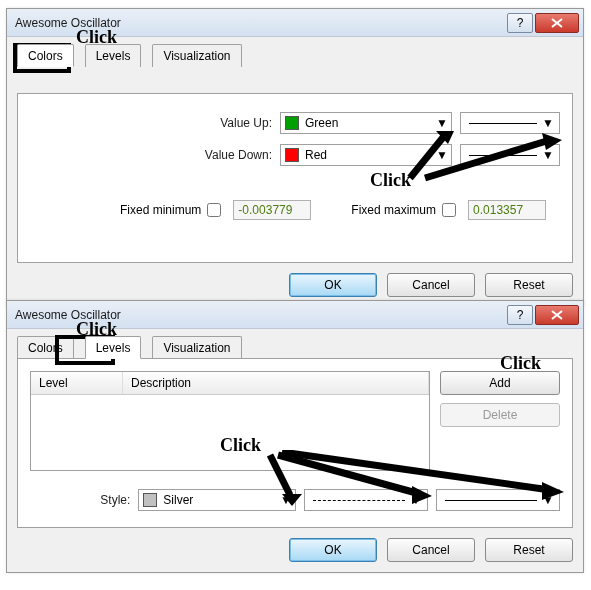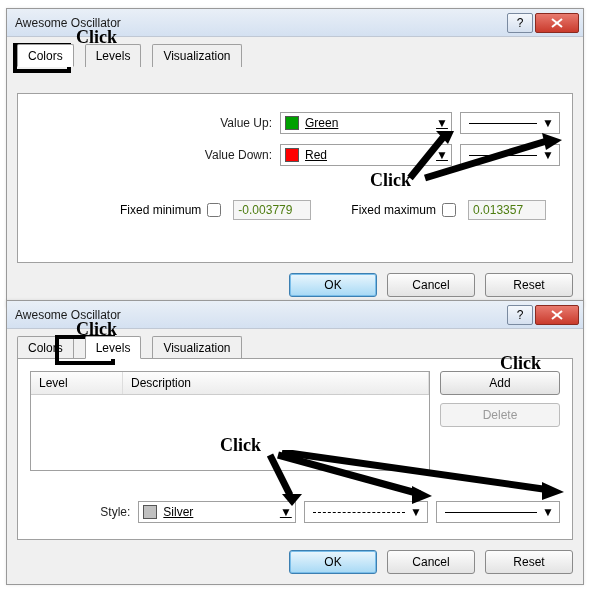--- a/index.html
+++ b/index.html
@@ -11,21 +11,21 @@
   .titlebar-btn.help { width: 26px; }
   .titlebar-btn.close { background: linear-gradient(to bottom, #e87a6f, #c93a2c); color: #fff; border-color: #8a2a20; width: 44px; }
   .titlebar-btn.close svg { stroke: #fff; }
   .body-area { padding: 6px 10px 10px 10px; background: #f0f0f0; }
   .tabstrip { display: flex; position: relative; top: 1px; gap: 12px; }
   .tab { padding: 4px 10px 3px 10px; border: 1px solid #a0a0a0; border-bottom: none; background: #f0f0f0; margin-right: -1px; border-top-left-radius:2px; border-top-right-radius:2px; cursor: pointer; }
   .tab.active { background: #fff; border-bottom: 1px solid #fff; position: relative; z-index: 2; }
   .tabpanel { border: 1px solid #a0a0a0; background: #fff; padding: 18px 12px 16px 12px; position: relative; }
   .row { display: flex; align-items: center; margin-bottom: 10px; }
   .lbl { text-align: right; padding-right: 8px; color: #222; }
-  .combo { height: 22px; border: 1px solid #a0a0a0; background: #fff; display: flex; align-items: center; padding: 0 2px 0 4px; position: relative; text-decoration: underline; }
+  .combo { height: 22px; border: 1px solid #a0a0a0; background: #fff; display: flex; align-items: center; padding: 0 2px 0 4px; position: relative; }
   .combo .arrow { margin-left: auto; width: 14px; text-align: center; }
   .swatch { width: 14px; height: 14px; border: 1px solid #555; margin-right: 6px; display: inline-block; }
   .linebox { height: 22px; border: 1px solid #a0a0a0; background: #fff; display:flex; align-items:center; padding:0 4px; position:relative; }
   .linebox .linesample { flex:1; height:0; border-top:1.5px solid #000; margin:0 4px; }
   .linebox .linesample.dashed { border-top:1.5px dashed #000; }
   .linebox .arrow { width:14px; text-align:center; }
   .chk { display:flex; align-items:center; }
   .chk input { margin: 0 6px 0 0; width:14px; height:14px; }
   .numfield { width: 78px; height: 20px; border: 1px solid #b0b0b0; background: #f6f6f6; color: #4d7c0f; padding: 2px 4px; }
   .btnrow { display:flex; justify-content:flex-end; gap:10px; margin-top:10px; }
@@ -144,21 +144,21 @@
           <div class="thead">
             <div class="th" style="width:92px;">Level</div>
             <div class="th" style="flex:1;">Description</div>
           </div>
         </div>
         <div class="sidebtns">
           <div class="sidebtn">Add</div>
           <div class="sidebtn disabled">Delete</div>
         </div>
       </div>
-      <div class="row" style="margin-top:30px; margin-bottom:0;">
+      <div class="row" style="margin-top:18px; margin-bottom:0;">
         <div class="lbl" style="width:110px;">Style:</div>
         <div class="combo" style="width:160px;">
           <span class="swatch" style="background:#c0c0c0;"></span>
           <span>Silver</span>
           <span class="arrow">▼</span>
         </div>
         <div class="linebox" style="width:126px; margin-left:8px;">
           <div class="linesample dashed"></div>
           <span class="arrow">▼</span>
         </div>

